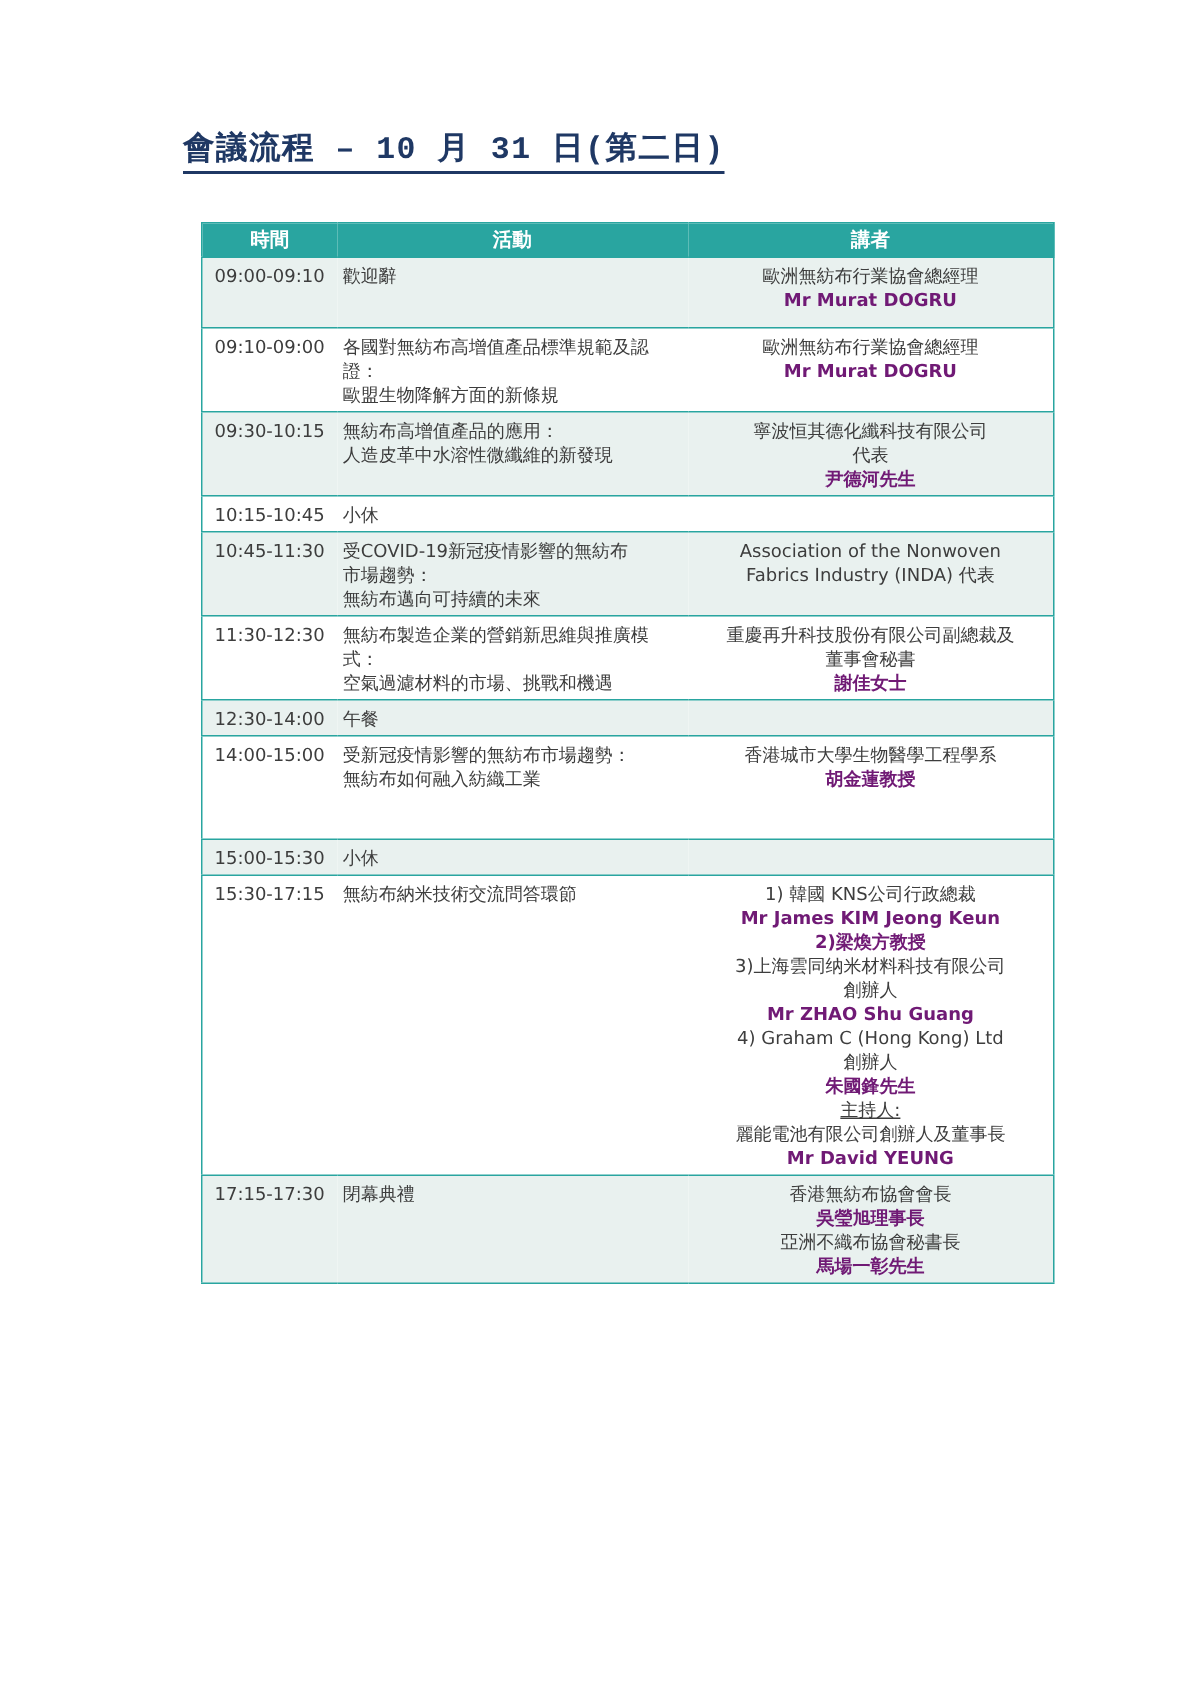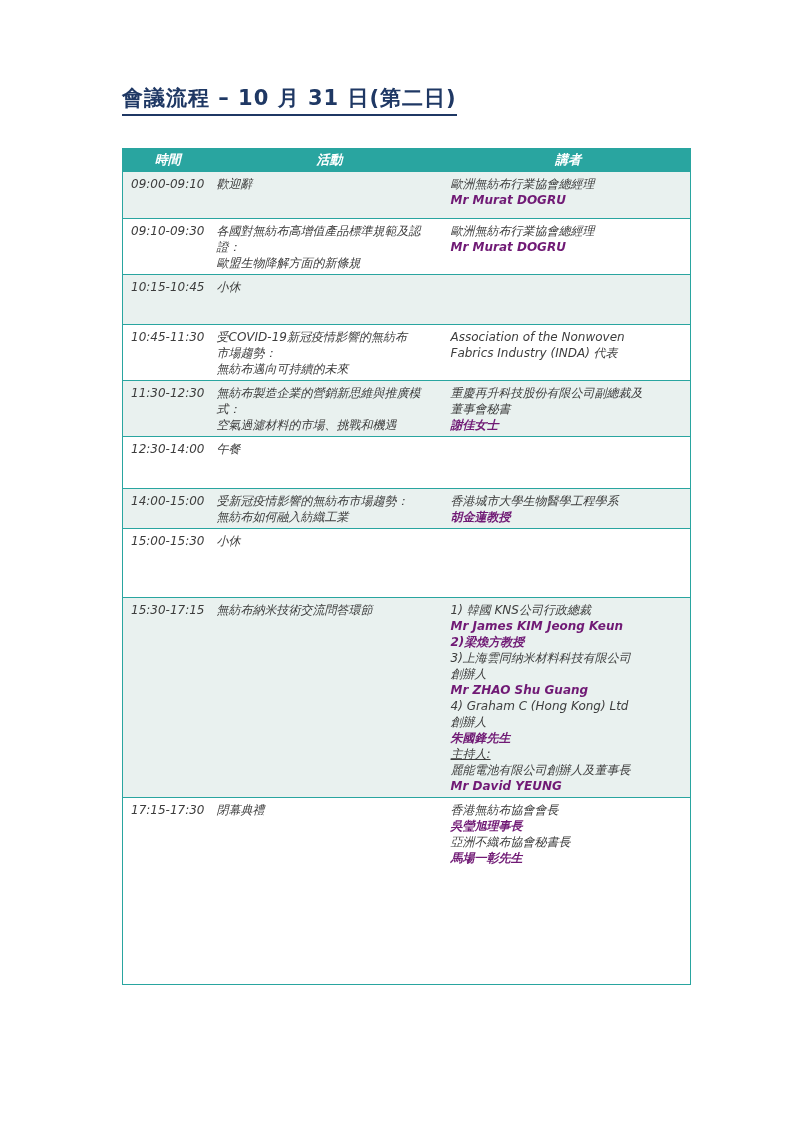--- a/index.html
+++ b/index.html
@@ -13,47 +13,47 @@
   body{font-family:"DejaVu Sans","Liberation Sans",sans-serif;}
   .page{position:relative;width:800px;height:1131px;background:#ffffff;overflow:hidden;}
 
   .doc-title{
     position:absolute;left:122px;top:84px;
     font-size:21px;font-weight:bold;color:var(--navy);
     letter-spacing:1px;
     border-bottom:2px solid var(--navy);
     padding-bottom:2px;
     white-space:nowrap;
+    font-family:Liberation Mono, monospace;
   }
 
   table.schedule{
-    position:absolute;left:122px;top:148px;width:568px;
+    position:absolute;left:134px;top:148px;width:568px;
     border-collapse:collapse;table-layout:fixed;
     border:1px solid var(--teal);
-    font-style:italic;
   }
   col.c-time{width:90px;}
   col.c-activity{width:234px;}
   col.c-speaker{width:244px;}
 
   .schedule th{
     background:var(--teal);color:#ffffff;
     font-size:13px;font-weight:bold;
     height:23px;text-align:center;vertical-align:middle;
     padding:1px 2px;border-bottom:1px solid var(--teal);
   }
   .schedule td{
     vertical-align:top;
     font-size:12px;line-height:16px;color:var(--ink);
     padding:4px 4px 3px 4px;
     border-bottom:1px solid var(--teal);
   }
   .schedule td.col-time{text-align:left;padding-left:8px;white-space:nowrap;margin-left:40px;}
   .schedule td.col-activity{text-align:left;}
-  .schedule td.col-speaker{text-align:left;}
+  .schedule td.col-speaker{text-align:center;}
 
   .schedule tbody tr:nth-child(odd) td{background:var(--row-alt);}
 
   .schedule tbody tr:nth-child(1){height:47px;}
   .schedule tbody tr:nth-child(2){height:40px;}
   .schedule tbody tr:nth-child(3){height:50px;}
   .schedule tbody tr:nth-child(4){height:23px;}
   .schedule tbody tr:nth-child(5){height:49px;}
   .schedule tbody tr:nth-child(6){height:52px;}
   .schedule tbody tr:nth-child(7){height:16px;}
@@ -90,28 +90,40 @@
           <td class="col-time">09:00-09:10</td>
           <td class="col-activity">
             <div class="line">歡迎辭</div>
           </td>
           <td class="col-speaker">
             <div class="line">歐洲無紡布行業協會總經理</div>
             <div class="line b">Mr Murat DOGRU</div>
           </td>
         </tr>
         <tr>
-          <td class="col-time">09:10-09:30</td>
+          <td class="col-time">09:10-09:00</td>
           <td class="col-activity">
             <div class="line">各國對無紡布高增值產品標準規範及認證：</div>
             <div class="line">歐盟生物降解方面的新條規</div>
           </td>
           <td class="col-speaker">
             <div class="line">歐洲無紡布行業協會總經理</div>
             <div class="line b">Mr Murat DOGRU</div>
+          </td>
+        </tr>
+        <tr>
+          <td class="col-time">09:30-10:15</td>
+          <td class="col-activity">
+            <div class="line">無紡布高增值產品的應用：</div>
+            <div class="line">人造皮革中水溶性微纖維的新發現</div>
+          </td>
+          <td class="col-speaker">
+            <div class="line">寧波恒其德化纖科技有限公司</div>
+            <div class="line">代表</div>
+            <div class="line b">尹德河先生</div>
           </td>
         </tr>
         <tr>
           <td class="col-time">10:15-10:45</td>
           <td class="col-activity">
             <div class="line">小休</div>
           </td>
           <td class="col-speaker"></td>
         </tr>
         <tr>

